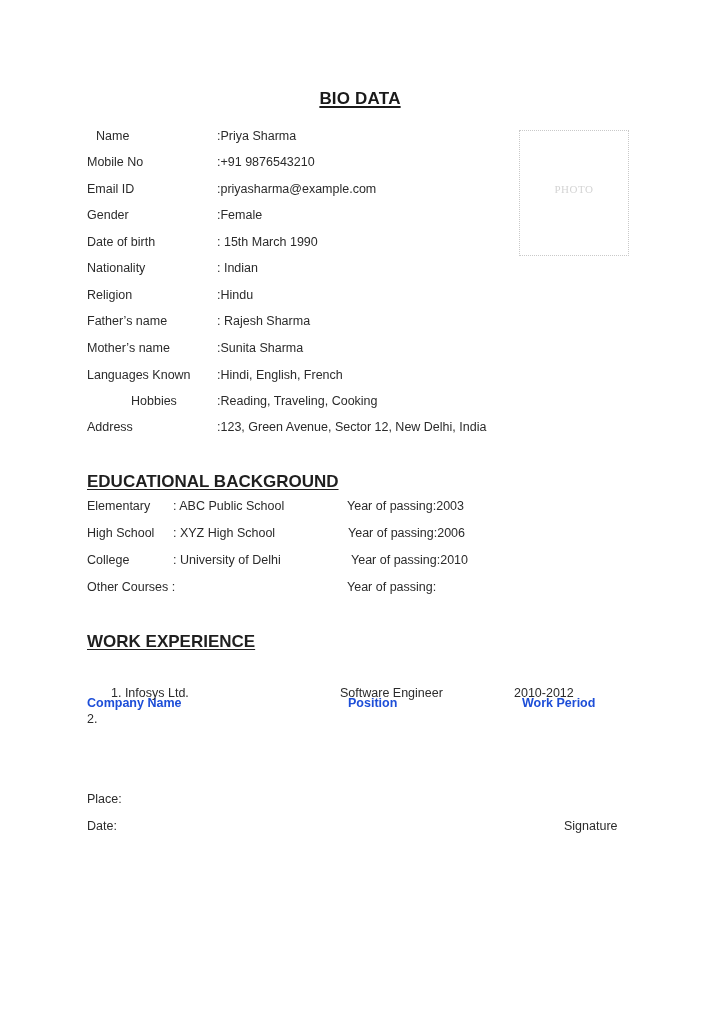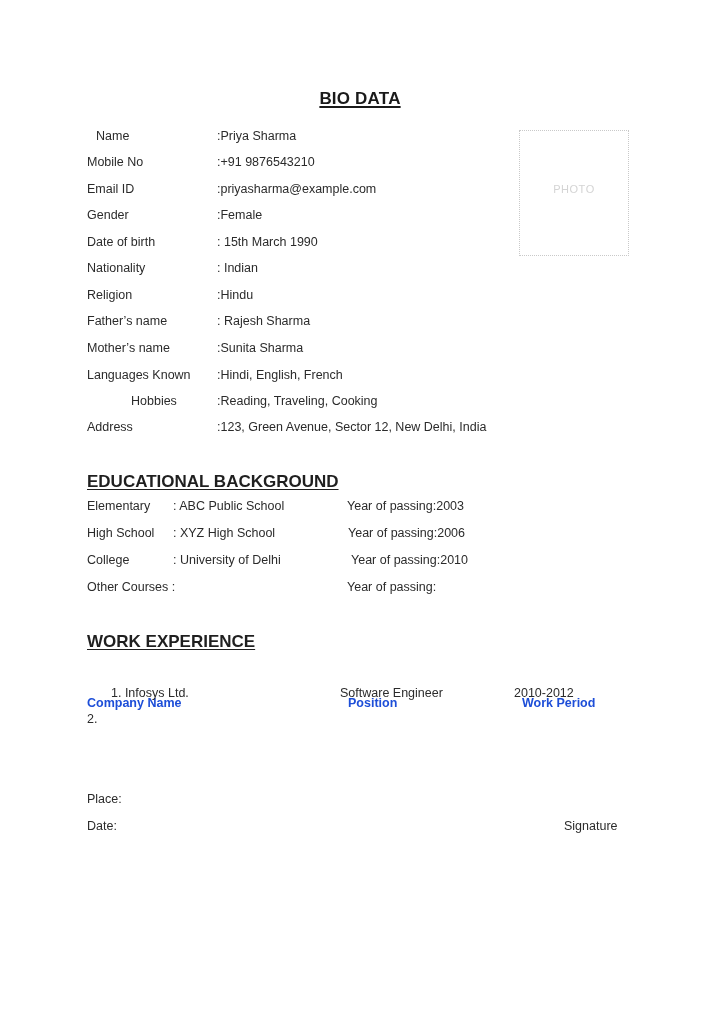--- a/index.html
+++ b/index.html
@@ -48,21 +48,21 @@
       top: 130px;
       width: 110px;
       height: 126px;
       border: 1.5px dotted #c9c9c9;
       box-sizing: border-box;
       display: flex;
       align-items: center;
       justify-content: center;
     }
     .photo-label {
-      font-family: Liberation Sans, sans-serif;
+      font-family: Liberation Serif, serif;
       font-size: 11px;
       color: #d4d4d4;
       letter-spacing: 0.5px;
       margin-top: -8px;
     }
     .section-heading {
       position: absolute;
       font-weight: bold;
       font-size: 17px;
       color: #1f1f1f;

